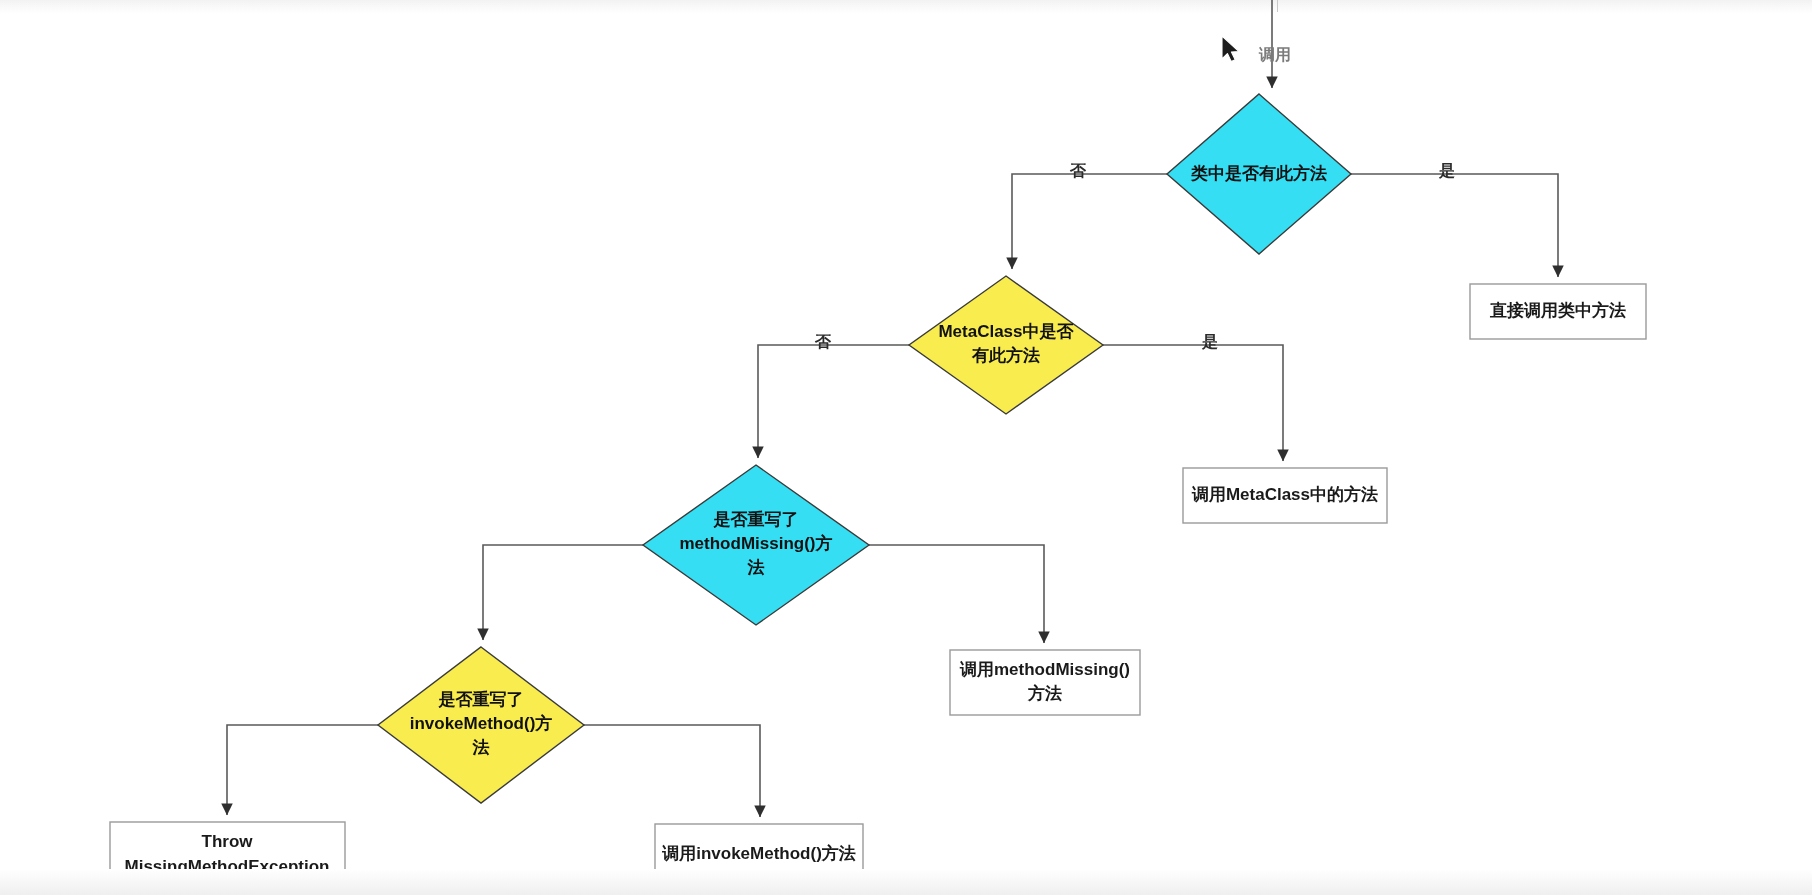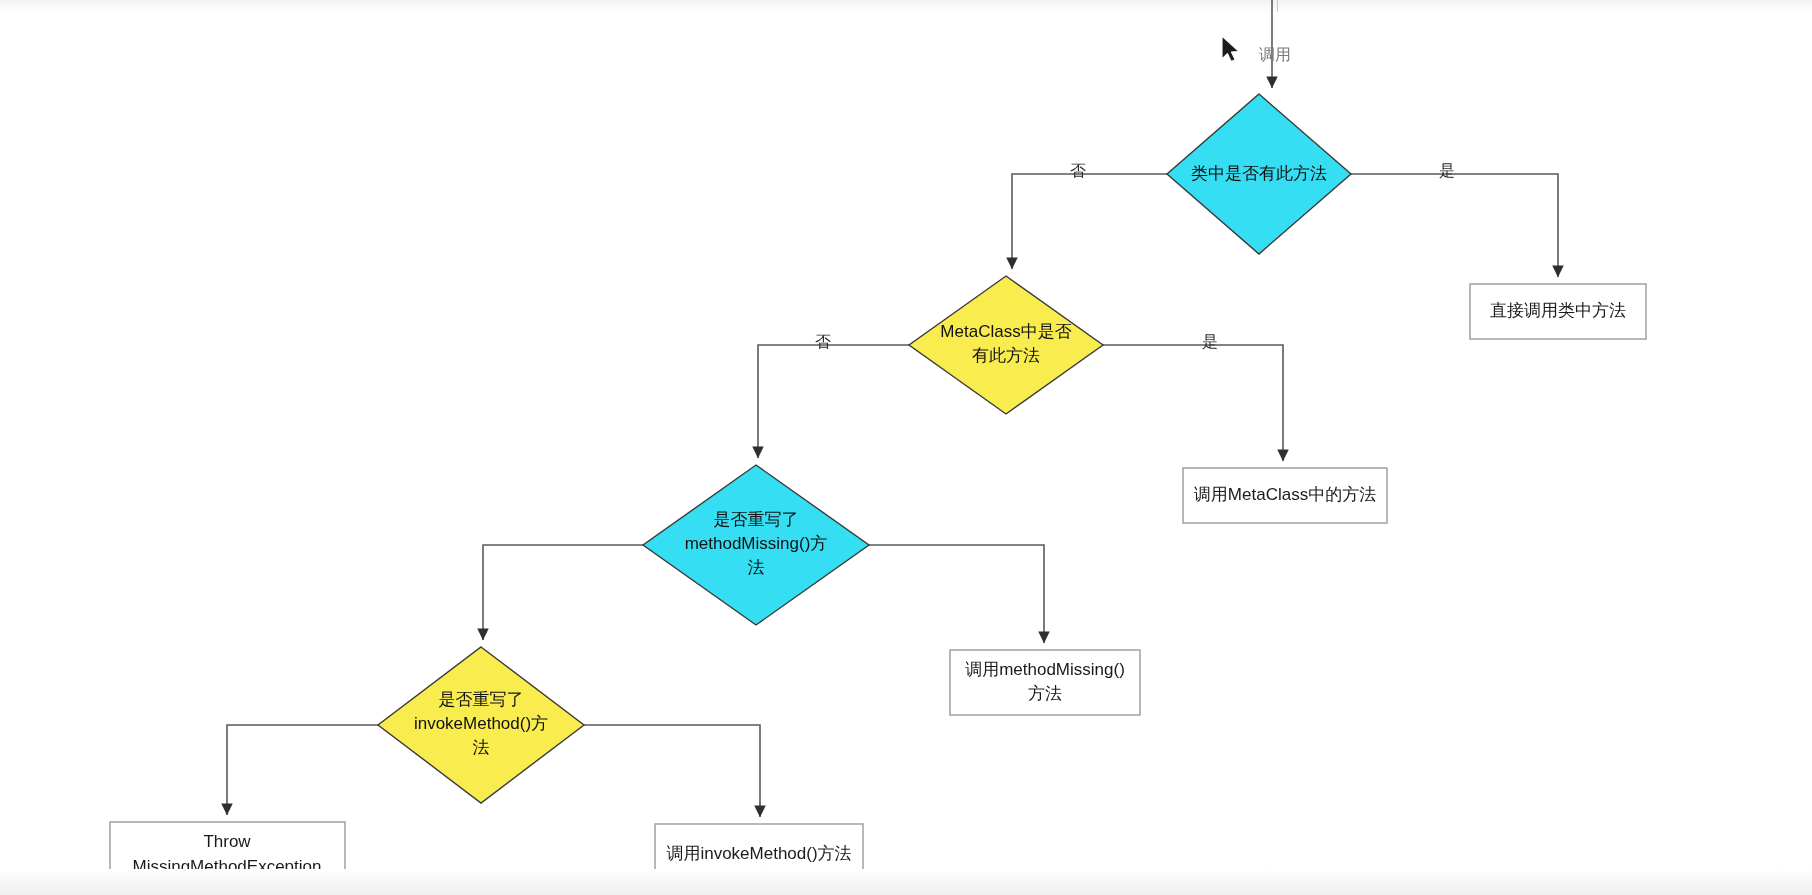--- a/index.html
+++ b/index.html
@@ -14,20 +14,21 @@
     overflow: hidden;
     font-family: "Liberation Sans", "DejaVu Sans", sans-serif;
     position: relative;
   }
   #canvas-root {
     position: absolute;
     inset: 0;
     width: 1812px;
     height: 895px;
     background: #ffffff;
+    font-weight: bold;
   }
   
   .top-shade {
     position: absolute;
     left: 0; top: 0;
     width: 1812px; height: 14px;
     background: linear-gradient(to bottom, #f2f2f2 0%, #fafafa 55%, #ffffff 100%);
     pointer-events: none;
   }
   .bottom-shade {

